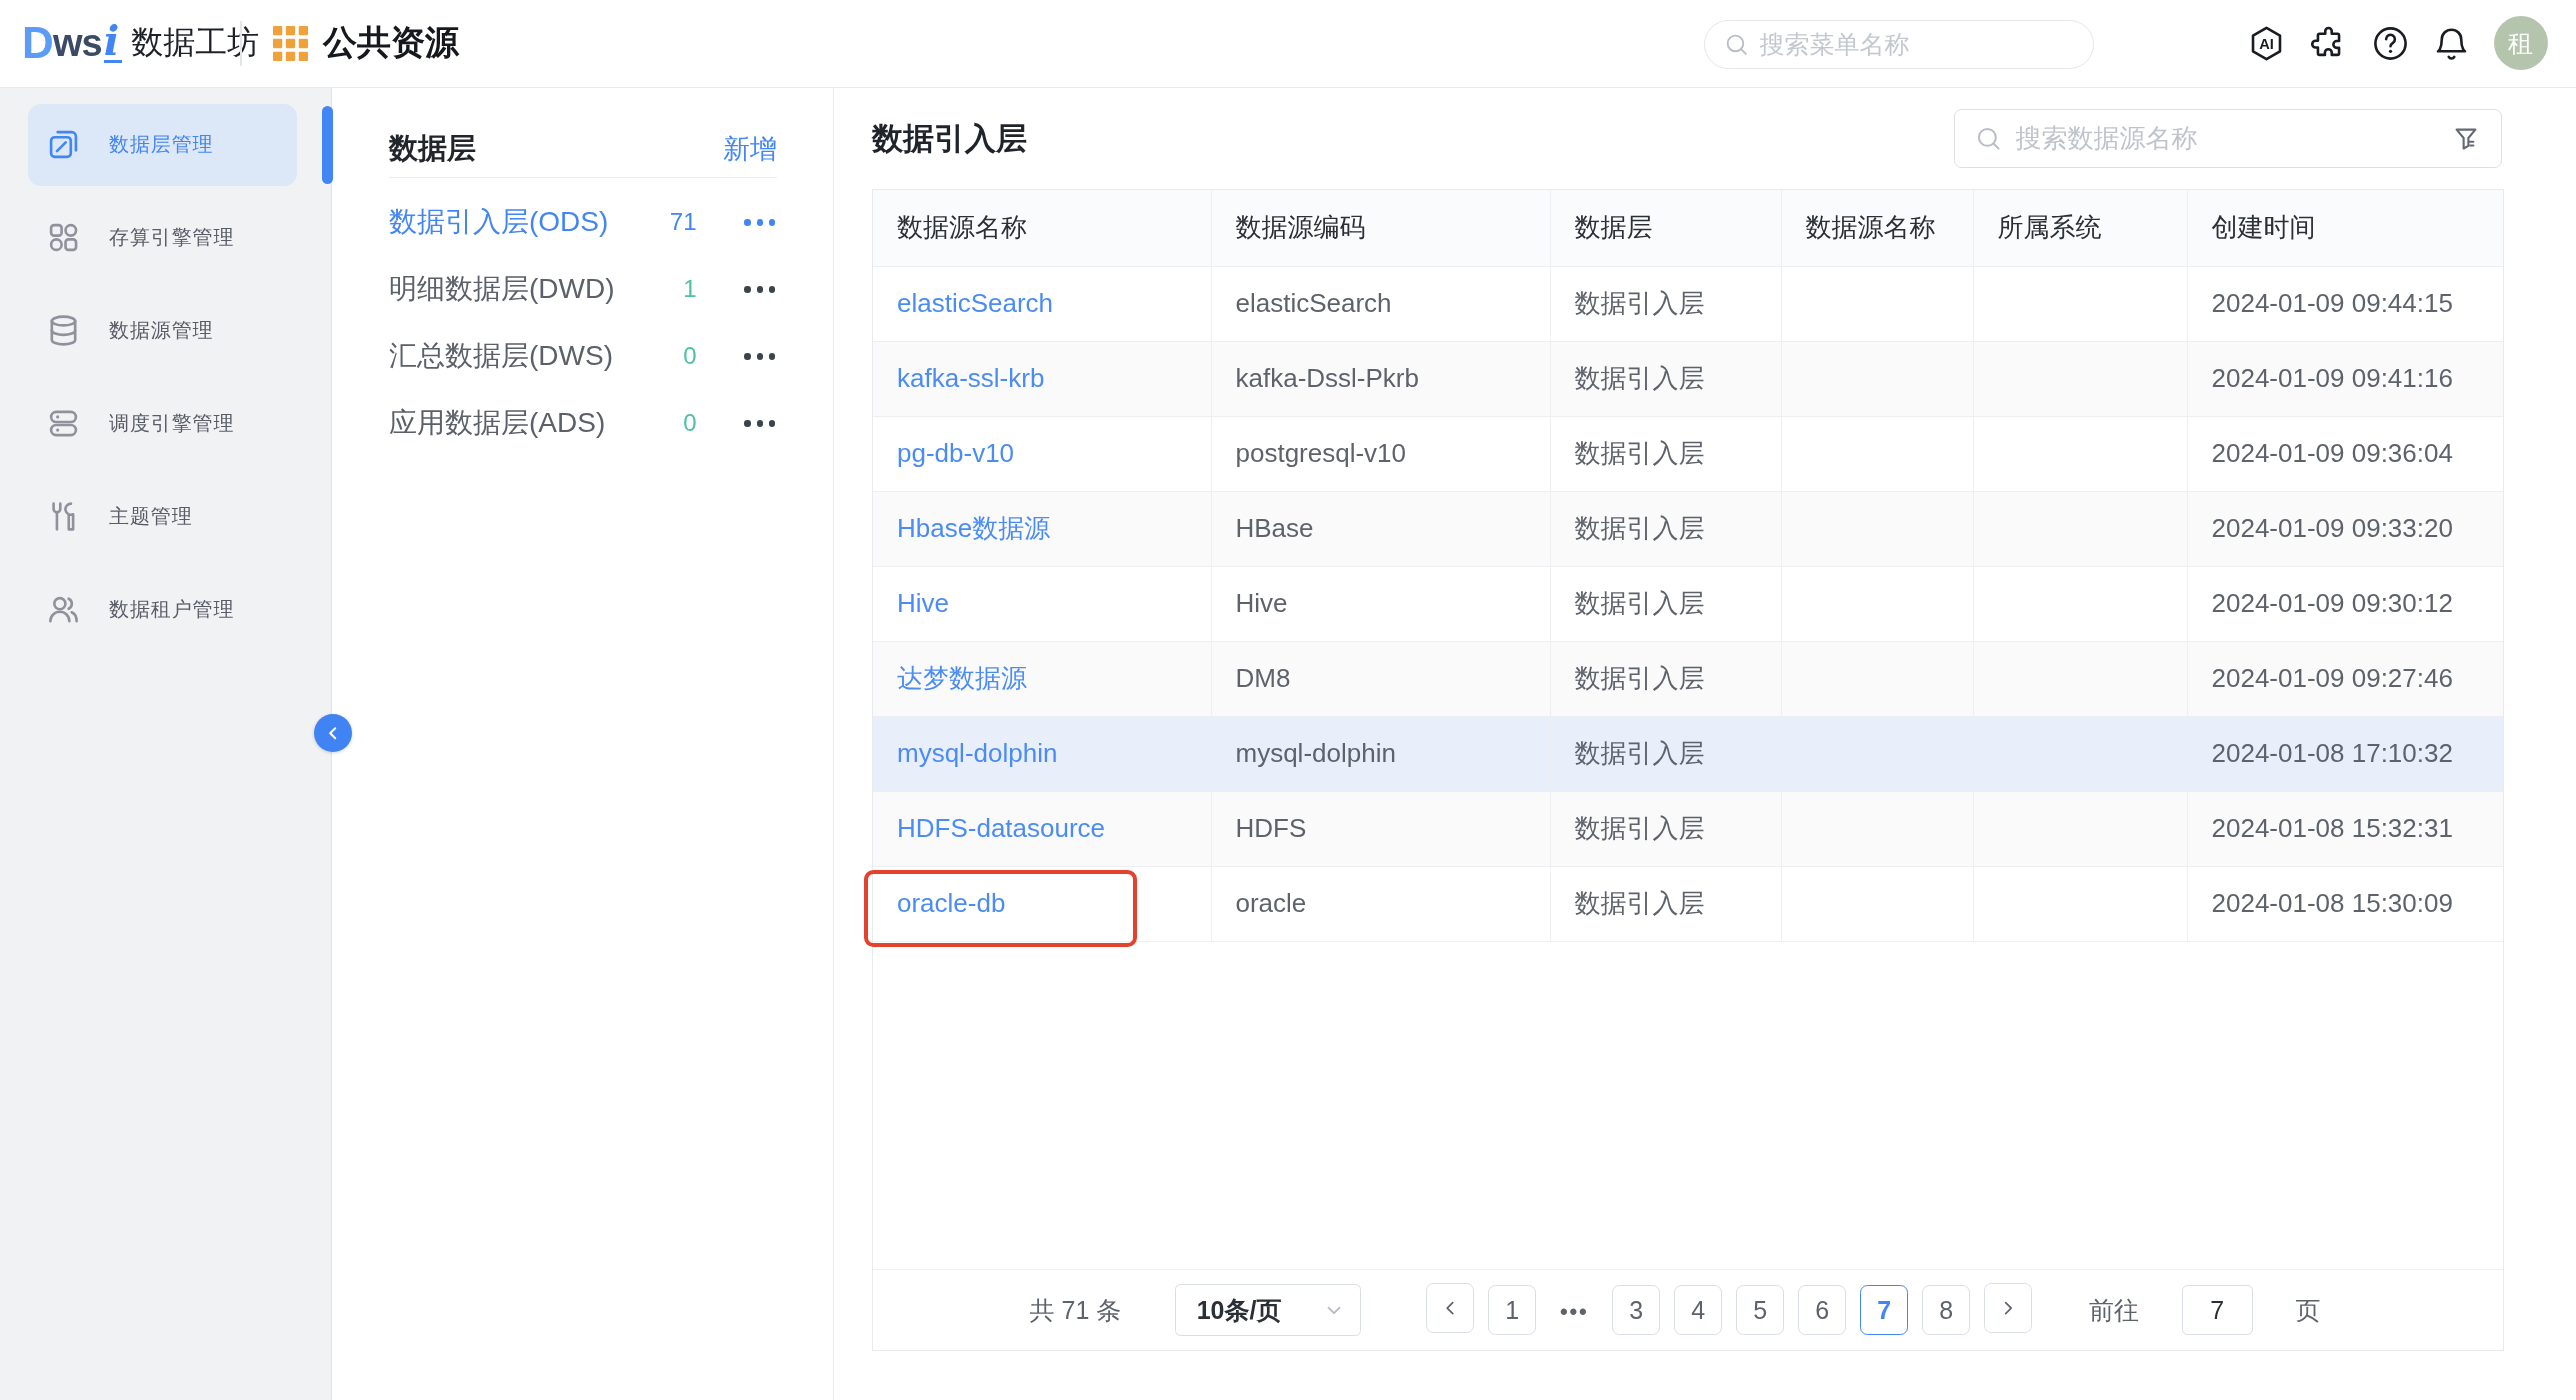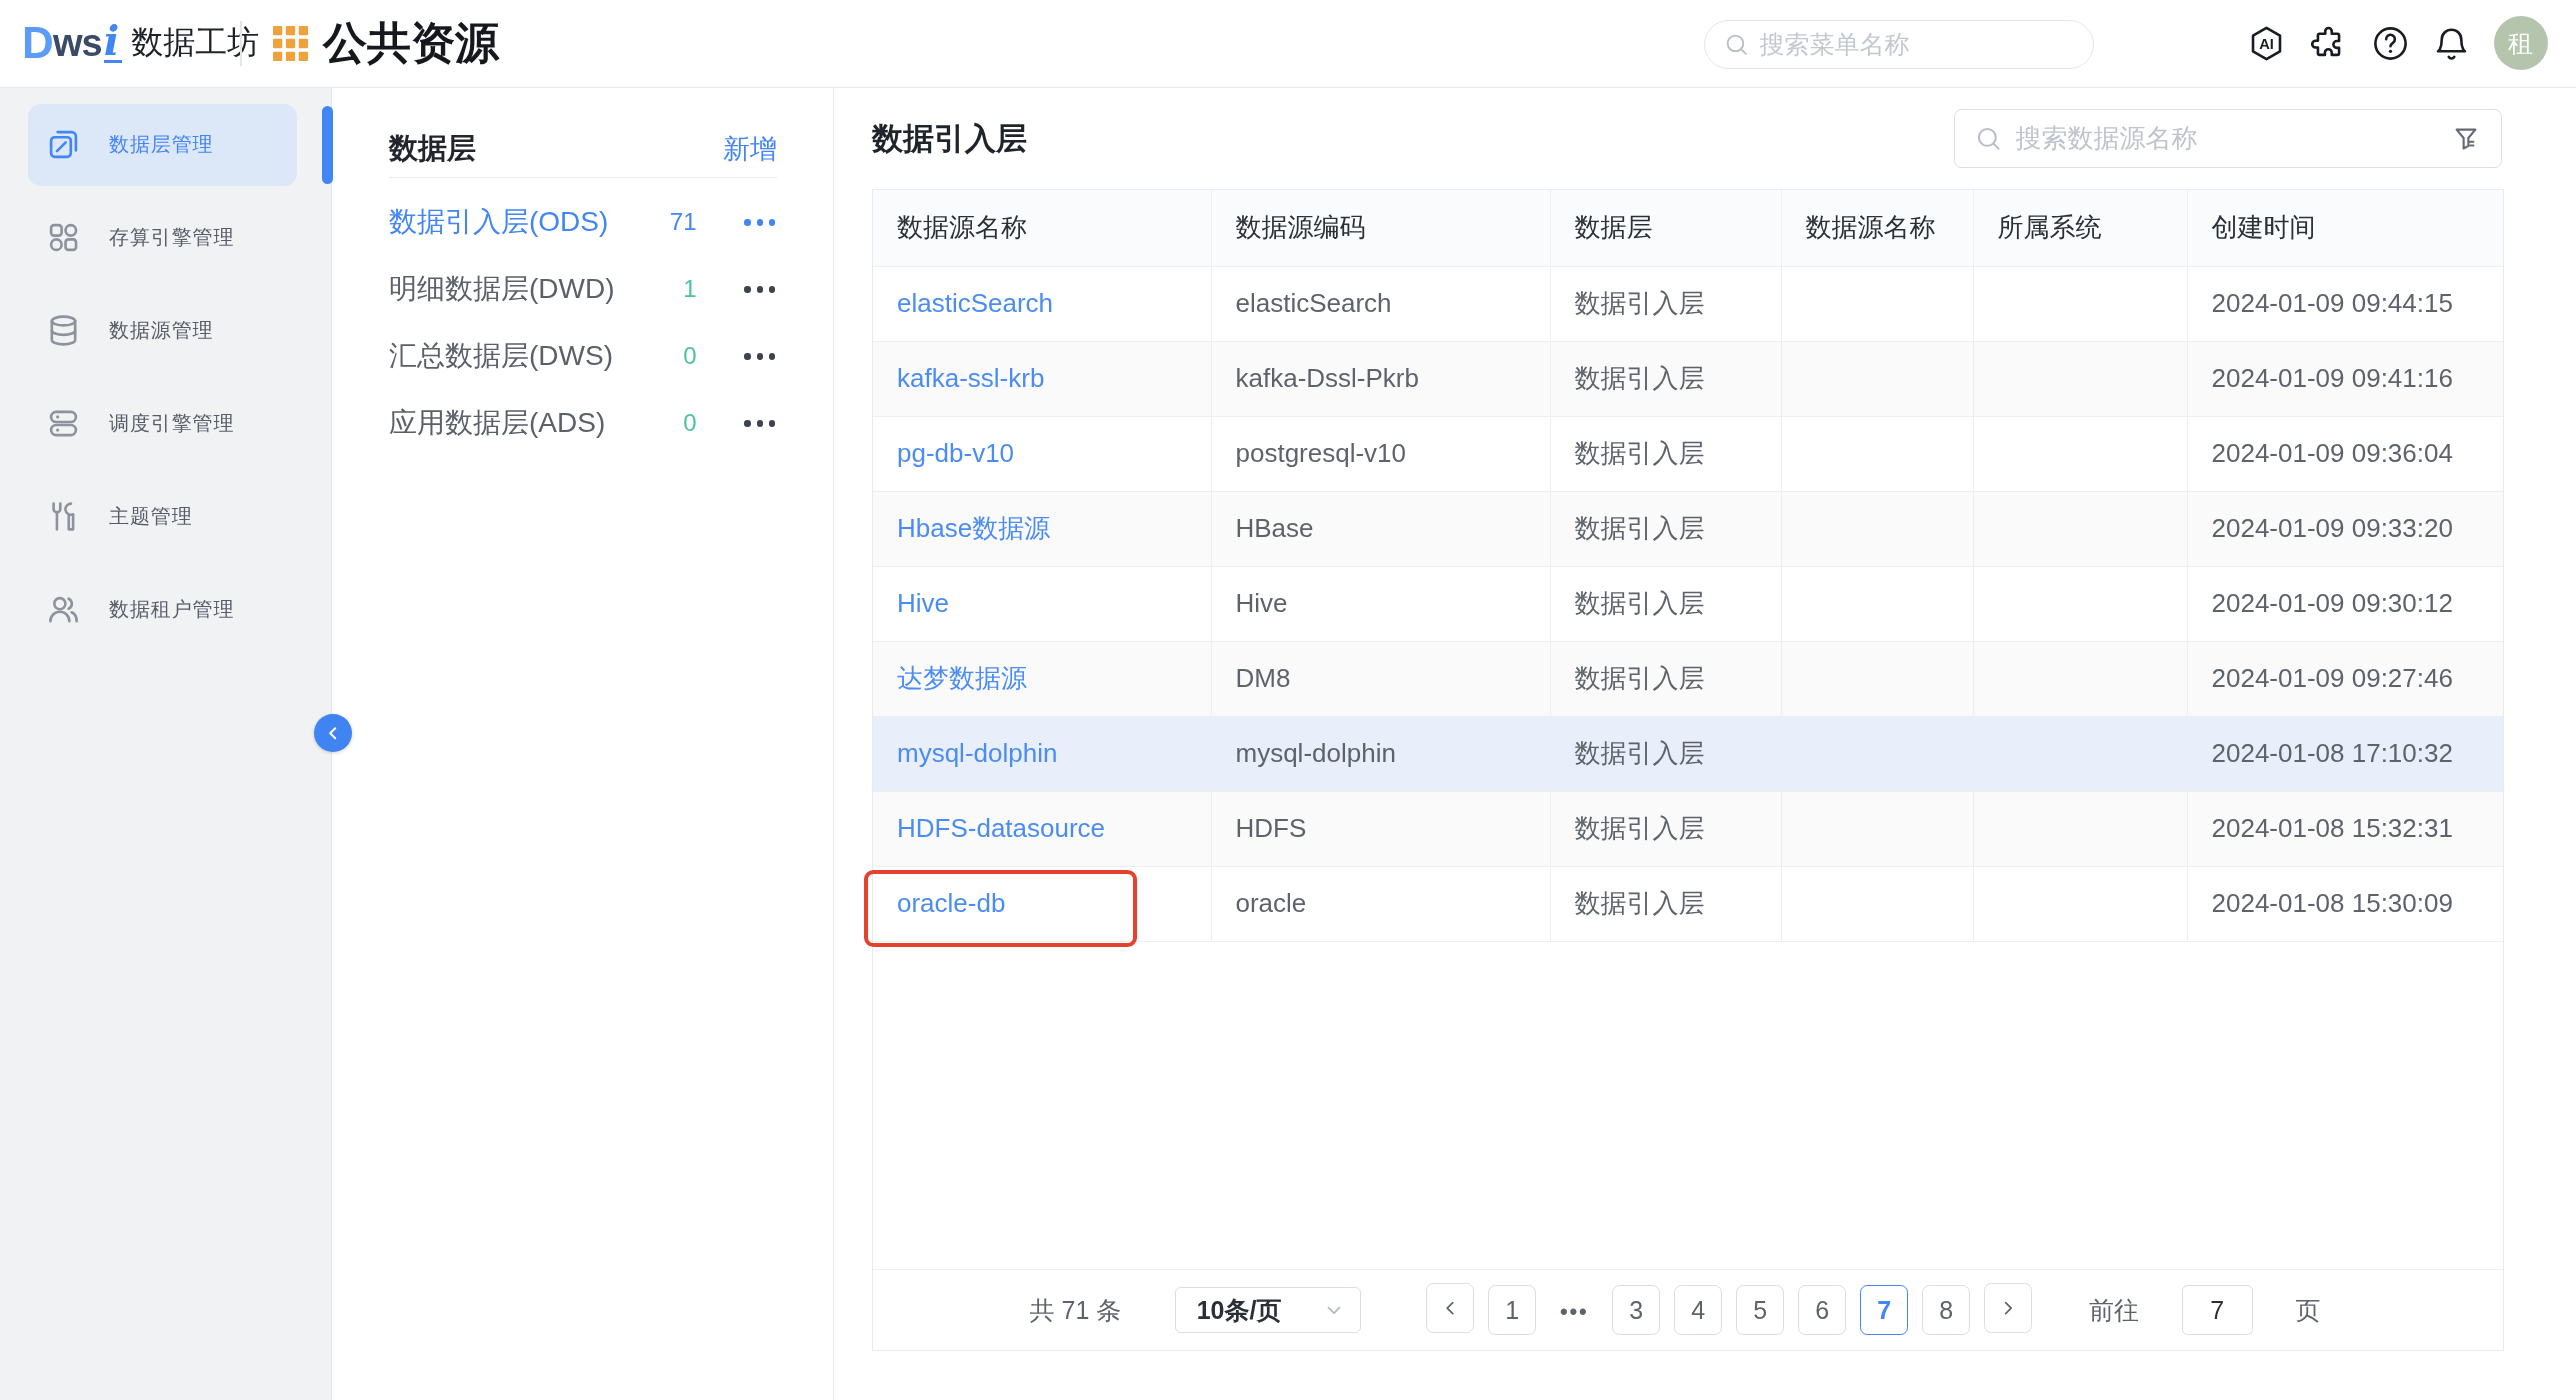--- a/index.html
+++ b/index.html
@@ -16,21 +16,21 @@
   .logo { position:absolute; left:22px; top:0; height:86px; display:flex; align-items:center; }
   .logo-d  { font-size:44px; font-weight:800; color:#5b9cf8; letter-spacing:-0.9px; }
   .logo-ws { font-size:38px; font-weight:800; color:#3b4a66; letter-spacing:-0.9px; }
   .logo-i  { font-family:"DejaVu Serif", serif; font-style:italic; font-weight:700;
              font-size:41px; color:#4285f4; margin-left:1.9px; border-bottom:3.7px solid #4285f4;
              line-height:0.9; padding:0 2.8px 0.9px 0; }
   .logo-suffix { font-size:32px; font-weight:500; color:#1e2227; margin-left:9.3px; }
   .topbar-divider { position:absolute; left:240px; top:21.4px; width:1.9px; height:45px; background:#e3e5e9; }
   .app-grid { position:absolute; left:273px; top:26px; width:35px; height:35px; display:inline-flex; }
   .app-name { position:absolute; left:323px; top:0; height:86px; display:flex; align-items:center;
-              font-size:44px; font-weight:700; color:#15181d; }
+              font-size:34px; font-weight:700; color:#15181d; }
   .topbar-search { position:absolute; left:1704px; top:19.5px; width:390px; height:49px;
                    border:1.9px solid #e4e6ea; border-radius:25px; display:flex; align-items:center;
                    padding:0 18.6px; gap:11px; background:#fff; }
   .topbar-search .s-icon { width:25px; height:25px; color:#b9bdc6; display:inline-flex; flex:none; }
   .topbar-search input { border:none; outline:none; width:100%; font-size:25px; color:#454a52;
                          font-family:inherit; background:transparent; }
   .topbar-search input::placeholder { color:#c3c7cf; }
   .tb-icons { position:absolute; right:8px; top:0; height:86px; display:flex; align-items:center;justify-content:flex-end; }
   .tb-icon { width:43px; height:43px; color:#191c21; display:inline-flex; align-items:center;
              justify-content:center; cursor:pointer; }
@@ -108,21 +108,21 @@
   .data-table td:last-child { border-right:none; }
   .data-table tbody tr { background:#fff; }
   .data-table tbody tr:nth-child(even) { background:#fafafa; }
   .data-table tbody tr.row-selected { background:#e9eefb; }
   .cell-link { color:#4a8cf3; cursor:pointer; }
   .card-spacer { flex:1; }
 
   .pagination { border-top:0.9px solid #edeff3; height:81px; display:flex; align-items:center;
                 justify-content:center; padding-right:26px; font-size:25px; color:#5e636b;gap:26px; }
   .pg-total { margin-right:28px; }
-  .pg-select { width:186px; height:46px; border:0.9px solid #d9dde4; border-radius:5.6px;
+  .pg-select { width:186px; height:52px; border:0.9px solid #d9dde4; border-radius:5.6px;
                display:flex; align-items:center; padding:0 15px 0 20.4px; margin-right:39px;
                cursor:pointer; background:#fff; }
   .pg-select .lbl { font-size:25px; color:#2b3036; font-weight:600; }
   .pg-select .chev { margin-left:auto; width:22px; height:22px; color:#b6bac2; display:inline-flex; }
   .pg-btn { width:48px; height:50px; border:0.9px solid #d9dde4; border-radius:7.4px; background:#fff;
             display:inline-flex; align-items:center; justify-content:center; font-size:25px;
             color:#5e636b; margin-right:14px; cursor:pointer; font-family:inherit; }
   .pg-btn svg { width:20.4px; height:20.4px; }
   .pg-btn.active { border-color:#4285f4; color:#4285f4; font-weight:700; }
   .pg-ellipsis { width:48px; height:50px; display:inline-flex; align-items:center; justify-content:center;

